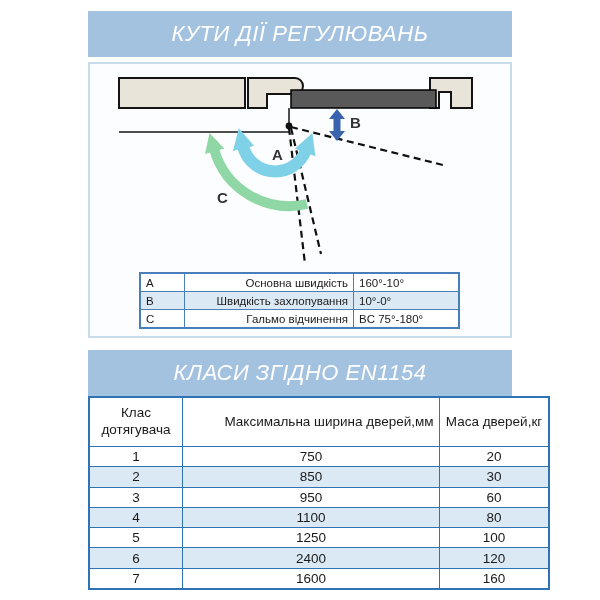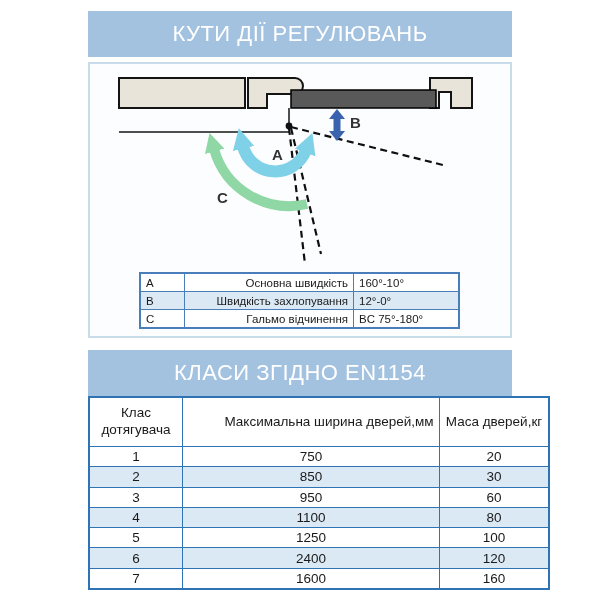--- a/index.html
+++ b/index.html
@@ -2,21 +2,21 @@
 <html><head>
 <meta charset="utf-8">
 <style>
   html,body{margin:0;padding:0;background:#ffffff;}
   body{width:600px;height:600px;position:relative;font-family:"Liberation Sans",sans-serif;color:#1a1a1a;}
 
   .banner{
     position:absolute;left:88px;width:424px;height:46px;
     background:#a3c2e0;color:#ffffff;
     display:flex;align-items:center;justify-content:center;
-    font-size:22px;letter-spacing:.5px;white-space:nowrap;
+    font-size:22px;letter-spacing:.5px;white-space:nowrap;font-style:italic;
   }
   #banner-top{top:11px;}
   #banner-bottom{top:350px;}
 
   .diagram-panel{
     position:absolute;left:88px;top:62px;width:424px;height:276px;
     border:2px solid #c9dcea;background:#fcfdfe;box-sizing:border-box;
   }
   .diagram-svg{position:absolute;left:0;top:0;}
   .diagram-svg text{font-family:"Liberation Sans",sans-serif;font-size:15px;font-weight:600;fill:#333;}
@@ -99,21 +99,21 @@
   <table class="abc-table">
     <tbody>
         <tr>
       <td class="c1">A</td>
       <td class="c2">Основна швидкість</td>
       <td class="c3">160°-10°</td>
     </tr>
     <tr class="alt">
       <td class="c1">B</td>
       <td class="c2">Швидкість захлопування</td>
-      <td class="c3">12°-0°</td>
+      <td class="c3">10°-0°</td>
     </tr>
     <tr>
       <td class="c1">C</td>
       <td class="c2">Гальмо відчинення</td>
       <td class="c3">BC 75°-180°</td>
     </tr>
   </tbody>
     </table>
 </div>
 

